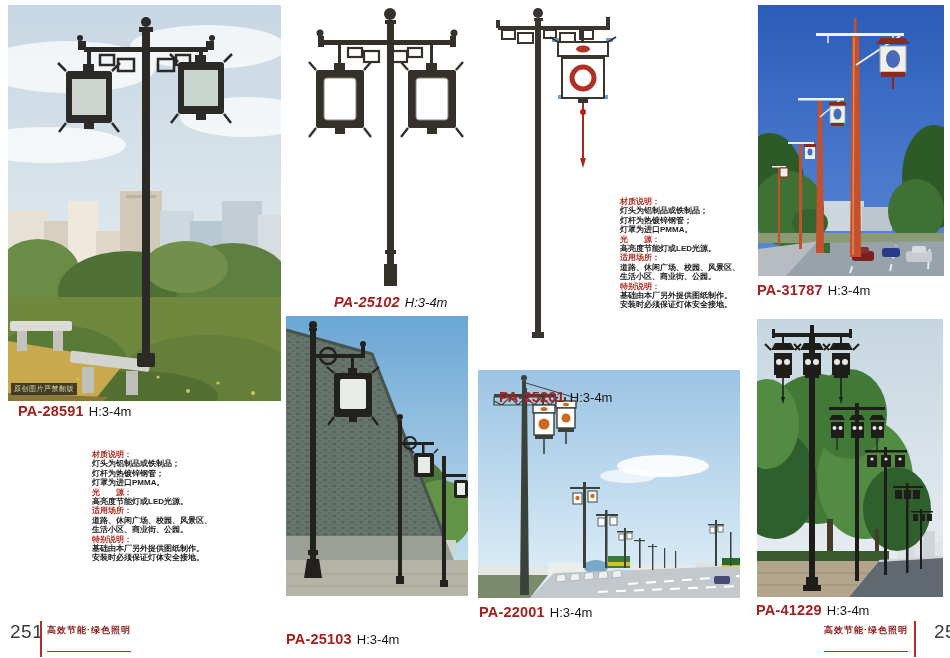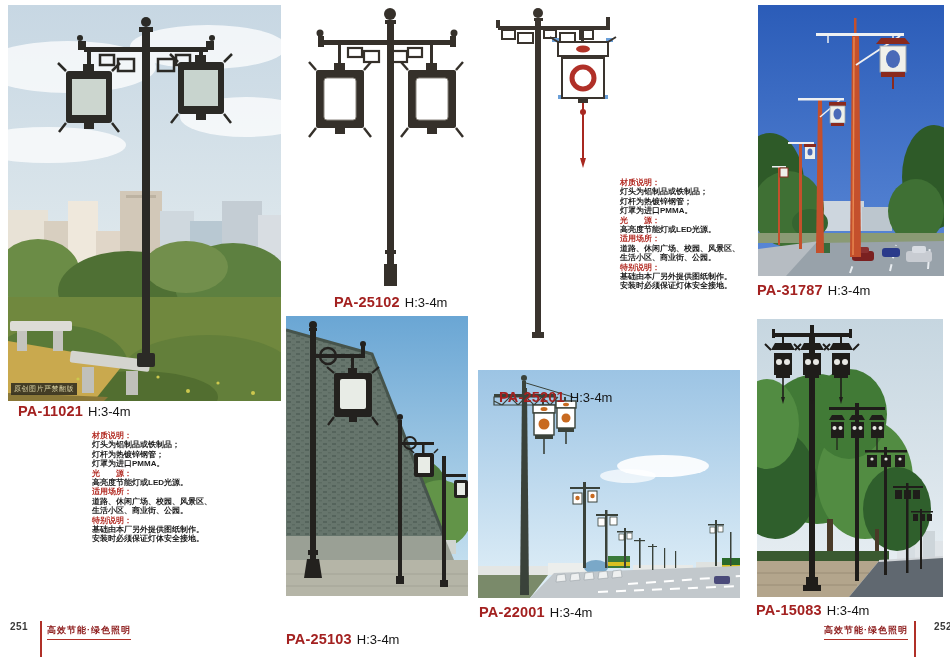--- a/index.html
+++ b/index.html
@@ -3,29 +3,29 @@
 <meta charset="utf-8">
 <style>
   html,body{margin:0;padding:0;}
   body{width:950px;height:658px;position:relative;background:#ffffff;
        font-family:"Liberation Sans","DejaVu Sans",sans-serif;overflow:hidden;}
   .photo{position:absolute;overflow:hidden;background:#fff;}
   .photo svg{display:block;}
   .label{position:absolute;white-space:nowrap;}
   .label .model{color:#a32120;font-weight:bold;font-size:14.5px;letter-spacing:.2px;}
   .label .size{color:#151515;font-size:13px;margin-left:5px;}
-  .spec{position:absolute;width:150px;font-size:8px;line-height:9.4px;color:#1c1c1c;font-weight:600;}
+  .spec{position:absolute;width:150px;font-size:8px;line-height:9.4px;color:#1c1c1c;font-weight:600;margin-top:19px;}
   .spec .h{color:#b32c24;font-weight:bold;}
   .watermark{position:absolute;left:3px;bottom:6px;background:rgba(45,42,30,.85);
        color:#d6cfa2;font-size:7px;line-height:12px;padding:0 3px;letter-spacing:.5px;}
   .footer{position:absolute;top:621px;height:38px;}
-  .footer .pagenum{position:absolute;top:0;font-size:10px;font-weight:bold;color:#3a3a3a;letter-spacing:.5px;}
+  .footer .pagenum{position:absolute;top:0;font-size:19px;font-weight:normal;color:#3a3a3a;letter-spacing:.5px;}
   .footer .vline{position:absolute;top:0;width:1.5px;height:36px;background:#b03028;}
   .footer .slogan{position:absolute;top:3px;font-size:9px;font-weight:bold;color:#8f2020;
-       letter-spacing:1px;border-bottom:1px solid #b03028;padding-bottom:2px;white-space:nowrap;}
+       letter-spacing:1px;border-bottom:1px solid #b03028;padding-bottom:14px;white-space:nowrap;}
   .footer-l{left:10px;}
   .footer-l .pagenum{left:0;}
   .footer-l .vline{left:30px;}
   .footer-l .slogan{left:37px;}
   .footer-r{left:824px;}
   .footer-r .slogan{left:0;}
   .footer-r .vline{left:90px;}
   .footer-r .pagenum{left:82px;margin-left:28px;}
 </style>
 </head>
@@ -548,39 +548,39 @@
       <rect x="154" y="192" width="22" height="1.5" stroke="none"></rect>
       <rect x="156" y="195" width="5" height="7" stroke="none"></rect>
       <rect x="163" y="195" width="5" height="7" stroke="none"></rect>
       <rect x="170" y="195" width="5" height="7" stroke="none"></rect>
     </g>
   </g>
 </svg>
 </div>
 
 <div class="label" style="left:18px;top:402px;">
-  <span class="model">PA-11021</span><span class="size">H:3-4m</span>
-</div>
-<div class="label" style="left:334px;top:293px;">
+  <span class="model">PA-28591</span><span class="size">H:3-4m</span>
+</div>
+<div class="label" style="left:334px;top:293px;font-style:italic;">
   <span class="model">PA-25102</span><span class="size">H:3-4m</span>
 </div>
 <div class="label" style="left:499px;top:344px;margin-top:44px;">
   <span class="model">PA-25201</span><span class="size">H:3-4m</span>
 </div>
 <div class="label" style="left:757px;top:281px;">
   <span class="model">PA-31787</span><span class="size">H:3-4m</span>
 </div>
 <div class="label" style="left:286px;top:600px;margin-top:30px;">
   <span class="model">PA-25103</span><span class="size">H:3-4m</span>
 </div>
 <div class="label" style="left:479px;top:603px;">
   <span class="model">PA-22001</span><span class="size">H:3-4m</span>
 </div>
 <div class="label" style="left:756px;top:601px;">
-  <span class="model">PA-15083</span><span class="size">H:3-4m</span>
+  <span class="model">PA-41229</span><span class="size">H:3-4m</span>
 </div>
 
 <div class="spec" style="left:92px;top:431px;">
   <div class="h">材质说明：</div>
   <div>灯头为铝制品或铁制品；</div>
   <div>灯杆为热镀锌钢管；</div>
   <div>灯罩为进口PMMA。</div>
   <div class="h">光　　源：</div>
   <div>高亮度节能灯或LED光源。</div>
   <div class="h">适用场所：</div>

